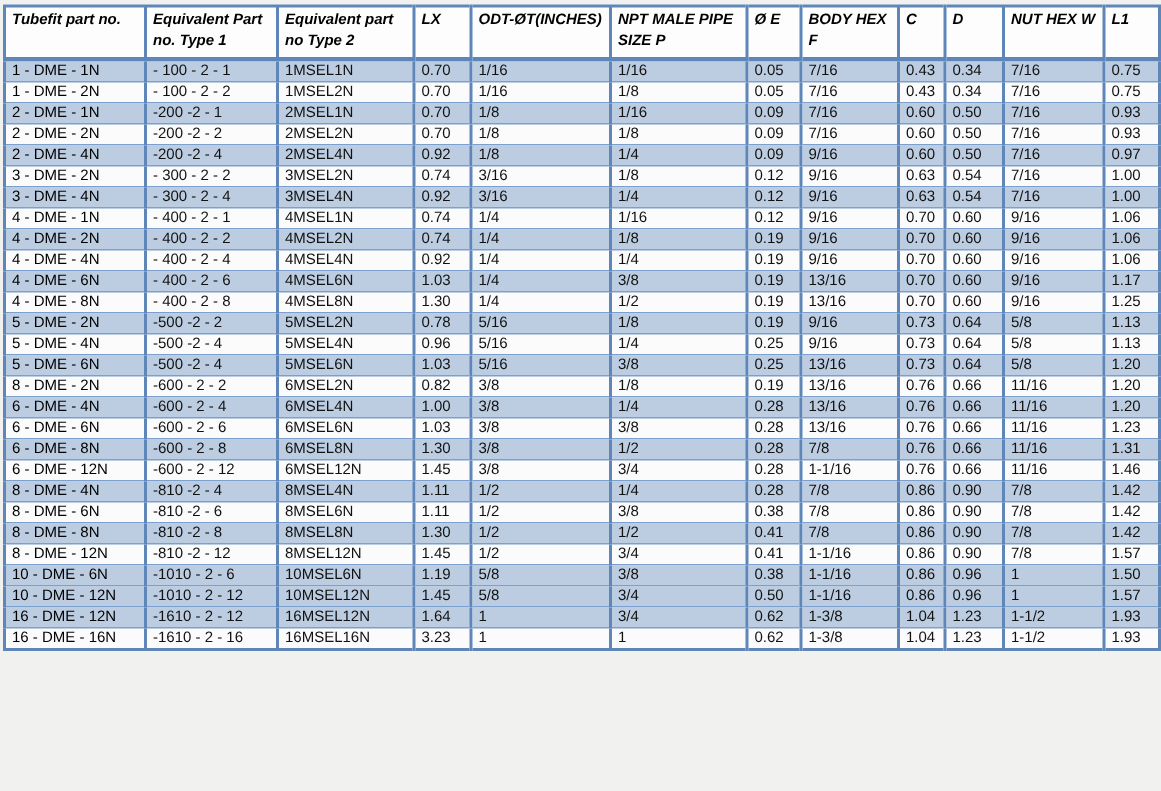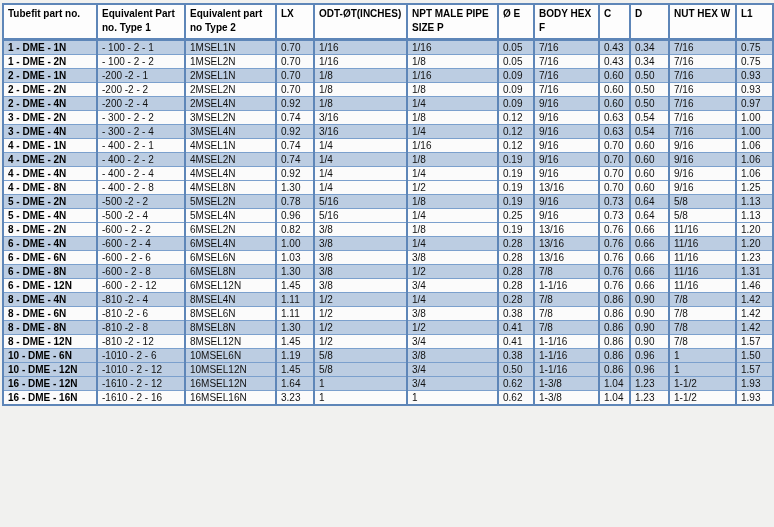--- a/index.html
+++ b/index.html
@@ -36,31 +36,32 @@
     background: #fdfdfd;
     color: #000000;
     font-size: 10px;
     font-weight: bold;
     vertical-align: top;
     height: 30px;
     padding: 2px 3px 1px 4px;
     line-height: 1.35;
     white-space: pre-line;
     border-bottom: 3px solid #5e86b8;
+    font-style: italic;
   }
   table.parts tbody td {
     font-size: 10px;
     color: #111111;
     height: 13px;
     line-height: 13px;
     padding: 0 2px 0 4px;
     vertical-align: middle;
   }
   table.parts tbody td:first-child {
-    font-weight: bold;
+    font-weight: normal;
     color: #000000;
     margin-top: 28px;
   }
   table.parts tbody tr.stripe-alt td { background: #bccde2; }
   table.parts tbody tr.stripe-base td { background: #fbfbfb; }
 </style>
 </head>
 <body>
 
 <div class="page">
@@ -233,20 +234,34 @@
           <td>0.92</td>
           <td>1/4</td>
           <td>1/4</td>
           <td>0.19</td>
           <td>9/16</td>
           <td>0.70</td>
           <td>0.60</td>
           <td>9/16</td>
           <td>1.06</td>
         </tr>
+        <tr class="stripe-alt">
+          <td>4 - DME - 6N</td>
+          <td>- 400 - 2 - 6</td>
+          <td>4MSEL6N</td>
+          <td>1.03</td>
+          <td>1/4</td>
+          <td>3/8</td>
+          <td>0.19</td>
+          <td>13/16</td>
+          <td>0.70</td>
+          <td>0.60</td>
+          <td>9/16</td>
+          <td>1.17</td>
+        </tr>
         <tr class="stripe-base">
           <td>4 - DME - 8N</td>
           <td>- 400 - 2 - 8</td>
           <td>4MSEL8N</td>
           <td>1.30</td>
           <td>1/4</td>
           <td>1/2</td>
           <td>0.19</td>
           <td>13/16</td>
           <td>0.70</td>
@@ -274,20 +289,34 @@
           <td>5MSEL4N</td>
           <td>0.96</td>
           <td>5/16</td>
           <td>1/4</td>
           <td>0.25</td>
           <td>9/16</td>
           <td>0.73</td>
           <td>0.64</td>
           <td>5/8</td>
           <td>1.13</td>
+        </tr>
+        <tr class="stripe-alt">
+          <td>5 - DME - 6N</td>
+          <td>-500 -2 - 4</td>
+          <td>5MSEL6N</td>
+          <td>1.03</td>
+          <td>5/16</td>
+          <td>3/8</td>
+          <td>0.25</td>
+          <td>13/16</td>
+          <td>0.73</td>
+          <td>0.64</td>
+          <td>5/8</td>
+          <td>1.20</td>
         </tr>
         <tr class="stripe-base">
           <td>8 - DME - 2N</td>
           <td>-600 - 2 - 2</td>
           <td>6MSEL2N</td>
           <td>0.82</td>
           <td>3/8</td>
           <td>1/8</td>
           <td>0.19</td>
           <td>13/16</td>

